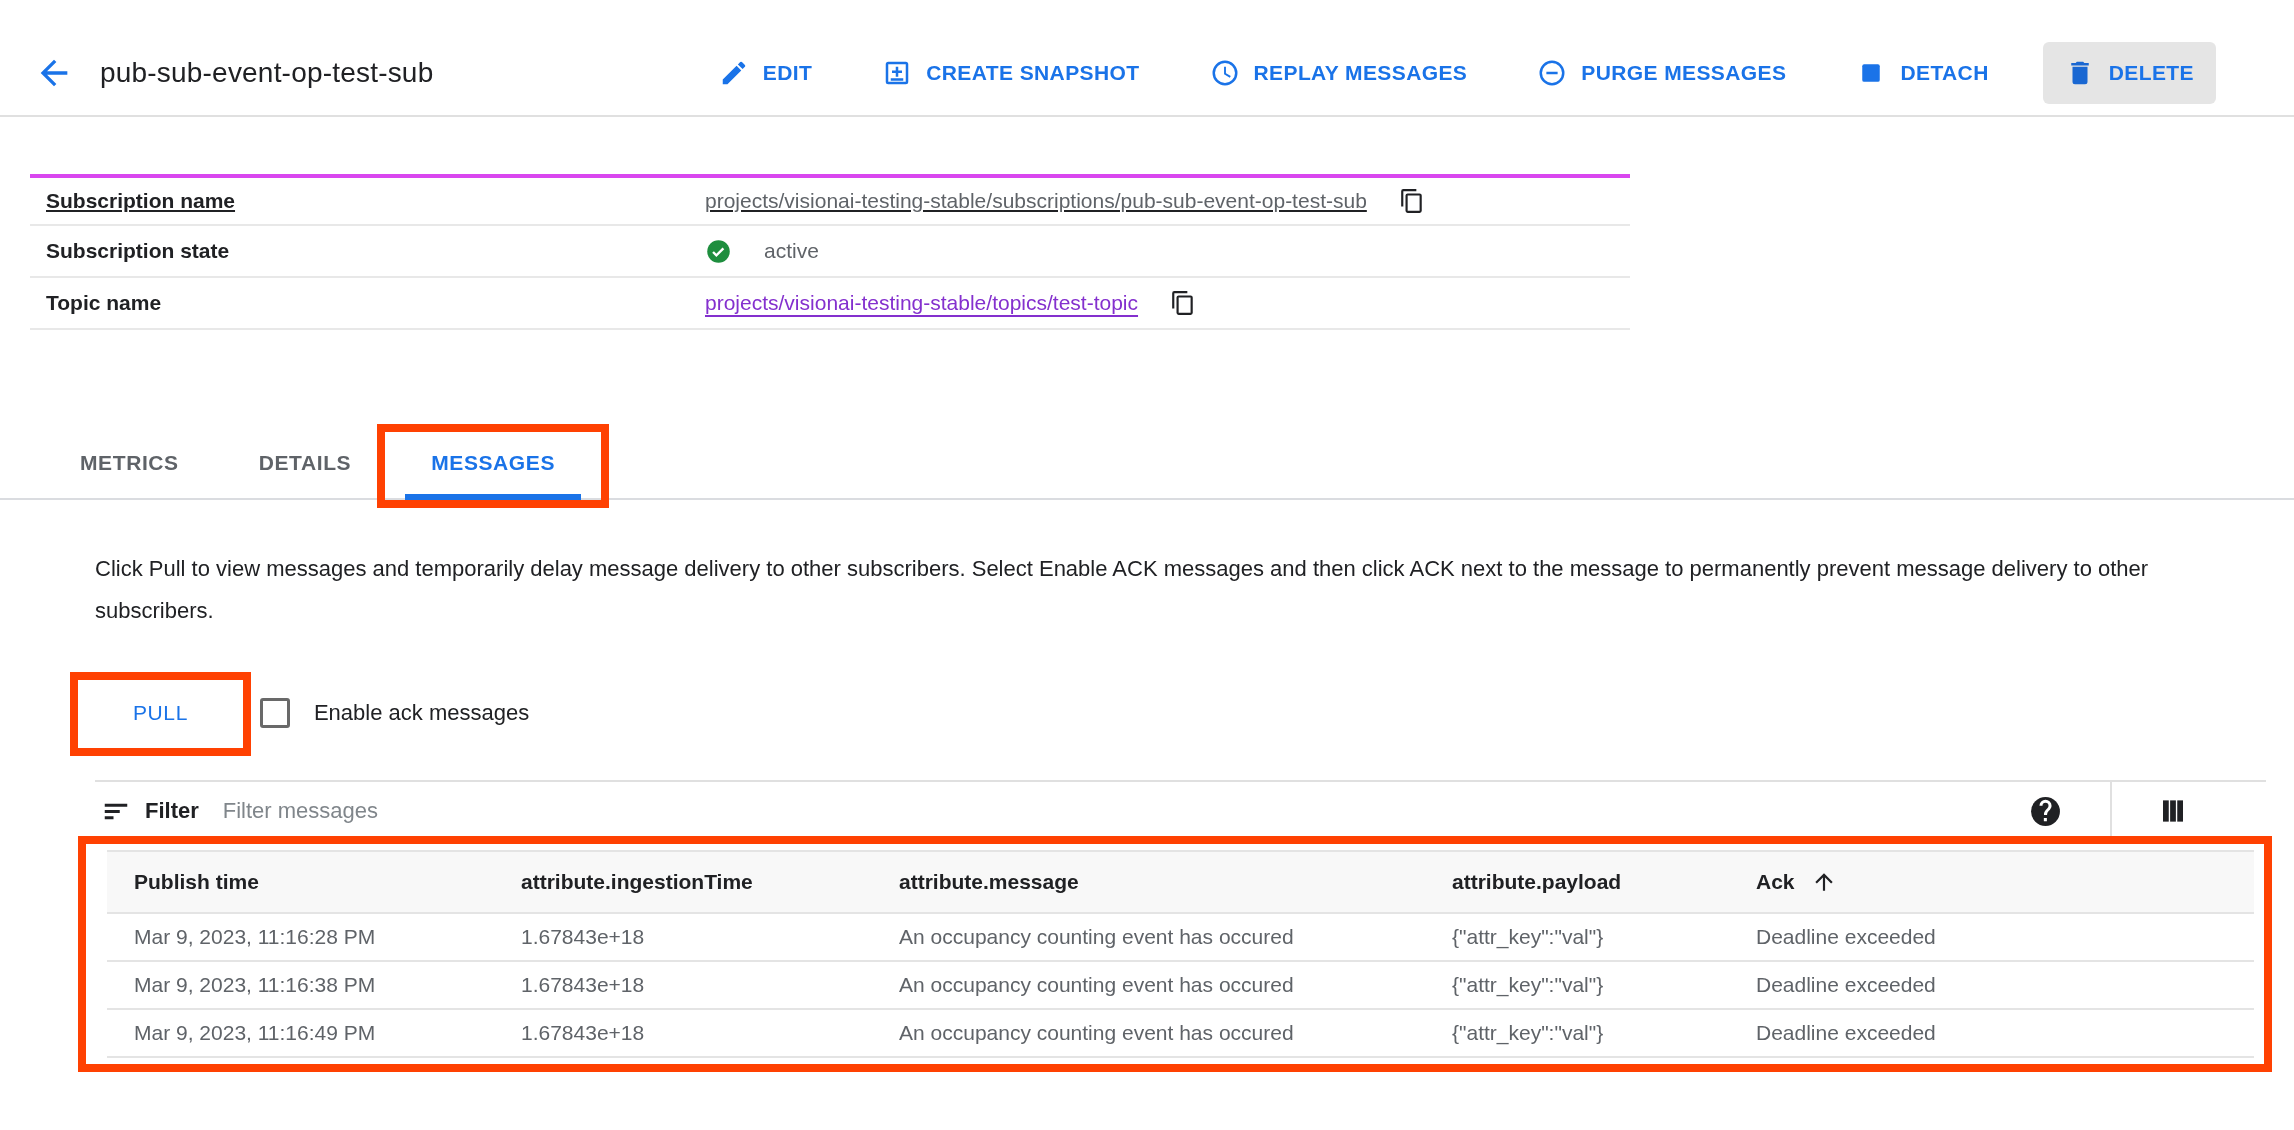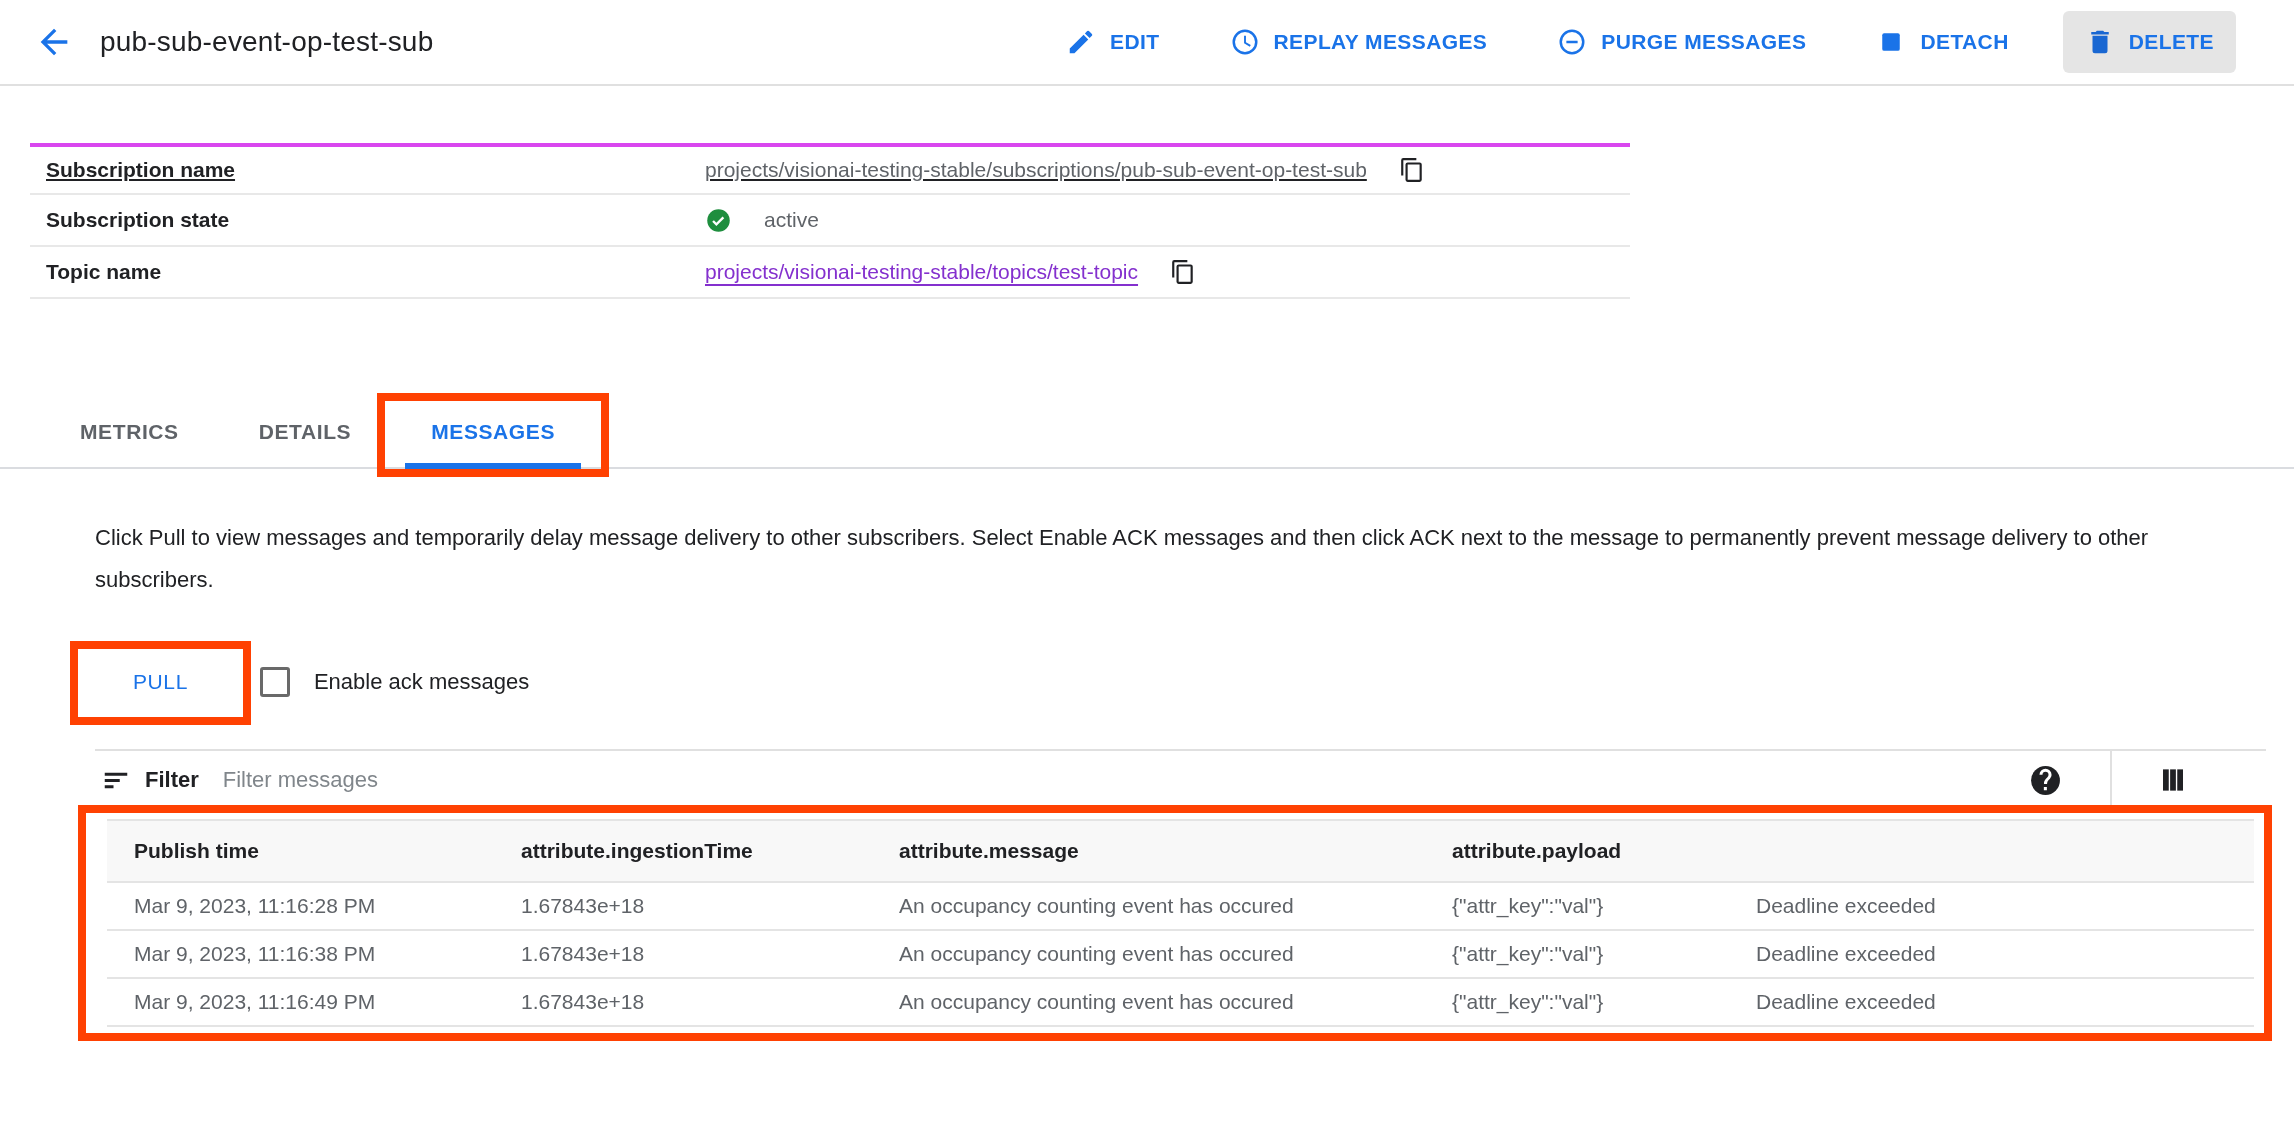--- a/index.html
+++ b/index.html
@@ -6,21 +6,21 @@
   html,body { background:#fff; }
   body {
     width:2294px; height:1130px; position:relative; overflow:hidden;
     font-family:"Liberation Sans", sans-serif; color:#202124;
   }
   svg { display:block; }
 
   
   .header {
     display:flex; align-items:center; height:86px;
-    padding:0 58px 0 34px; border-bottom:2px solid #e0e0e0;
+    padding:0 78px 0 34px; border-bottom:2px solid #e0e0e0;margin-top:31px;
   }
   .back-btn { width:40px; height:40px; margin-right:26px; cursor:pointer; background:none; border:none; }
   .page-title { font-size:28px; font-weight:400; color:#202124; letter-spacing:0.2px; }
   .header-actions { margin-left:auto; display:flex; align-items:center; gap:38px; }
   .action-btn {
     display:flex; align-items:center; gap:14px; border:none; background:transparent;
     color:#1a73e8; font-family:inherit; font-size:21px; font-weight:700; letter-spacing:0.4px;
     padding:14px 16px; border-radius:6px; cursor:pointer; white-space:nowrap;
   }
   .action-btn.delete { background:#e5e5e5; padding:16px 22px; }
@@ -110,20 +110,30 @@
   <h1 class="page-title">pub-sub-event-op-test-sub</h1>
 
   <nav class="header-actions">
     <button class="action-btn">
       <span>
         <svg viewBox="0 0 24 24" fill="#1a73e8">
             <path d="M3 17.25V21h3.75L17.81 9.94l-3.75-3.75L3 17.25zM20.71 7.04a1 1 0 0 0 0-1.41l-2.34-2.34a1 1 0 0 0-1.41 0l-1.83 1.83 3.75 3.75 1.83-1.83z"></path>
           </svg>
       </span>
       <span>EDIT</span>
+    </button>
+    <button class="action-btn">
+      <span>
+        <svg viewBox="0 0 24 24" fill="#1a73e8">
+            <path d="M19 3H5a2 2 0 0 0-2 2v14a2 2 0 0 0 2 2h14a2 2 0 0 0 2-2V5a2 2 0 0 0-2-2zm0 16H5V5h14v14z"></path>
+            <path d="M11 7v3H8v2h3v3h2v-3h3v-2h-3V7h-2z"></path>
+            <rect x="7" y="16.2" width="10" height="2"></rect>
+          </svg>
+      </span>
+      <span>CREATE SNAPSHOT</span>
     </button>
     <button class="action-btn">
       <span>
         <svg viewBox="0 0 24 24" fill="#1a73e8">
             <path d="M12 2a10 10 0 1 0 10 10A10 10 0 0 0 12 2zm0 18a8 8 0 1 1 8-8 8 8 0 0 1-8 8z"></path>
             <path d="M12.75 7h-1.5v6l4.6 2.76.77-1.28-3.87-2.3z"></path>
           </svg>
       </span>
       <span>REPLAY MESSAGES</span>
     </button>
@@ -256,20 +266,28 @@
 
     <div class="table-wrap">
       <div class="annotation" style="inset:-4px -6px 0 -17px;"></div>
 
       <div class="msg-table">
         <div class="msg-row msg-header">
           <div>Publish time</div>
           <div>attribute.ingestionTime</div>
           <div>attribute.message</div>
           <div>attribute.payload</div>
+          <div class="ack-head">
+            <span>Ack</span>
+            <span class="sort-icon">
+              <svg viewBox="0 0 24 24" fill="#202124">
+                  <path d="M4 12l1.41 1.41L11 7.83V20h2V7.83l5.58 5.58L20 12l-8-8-8 8z"></path>
+                </svg>
+            </span>
+          </div>
         </div>
 
         <div class="msg-row msg-data">
           <div>Mar 9, 2023, 11:16:28 PM</div>
           <div>1.67843e+18</div>
           <div>An occupancy counting event has occured</div>
           <div>{"attr_key":"val"}</div>
           <div>Deadline exceeded</div>
         </div>
         <div class="msg-row msg-data">

